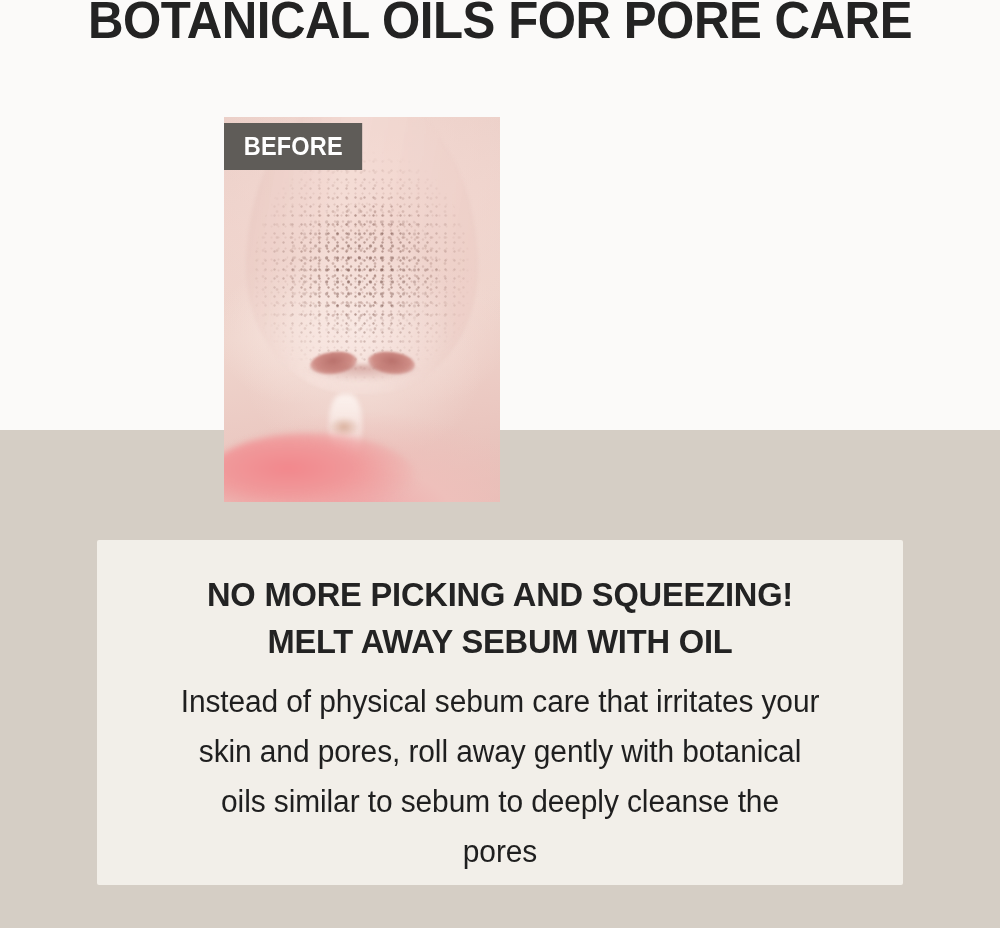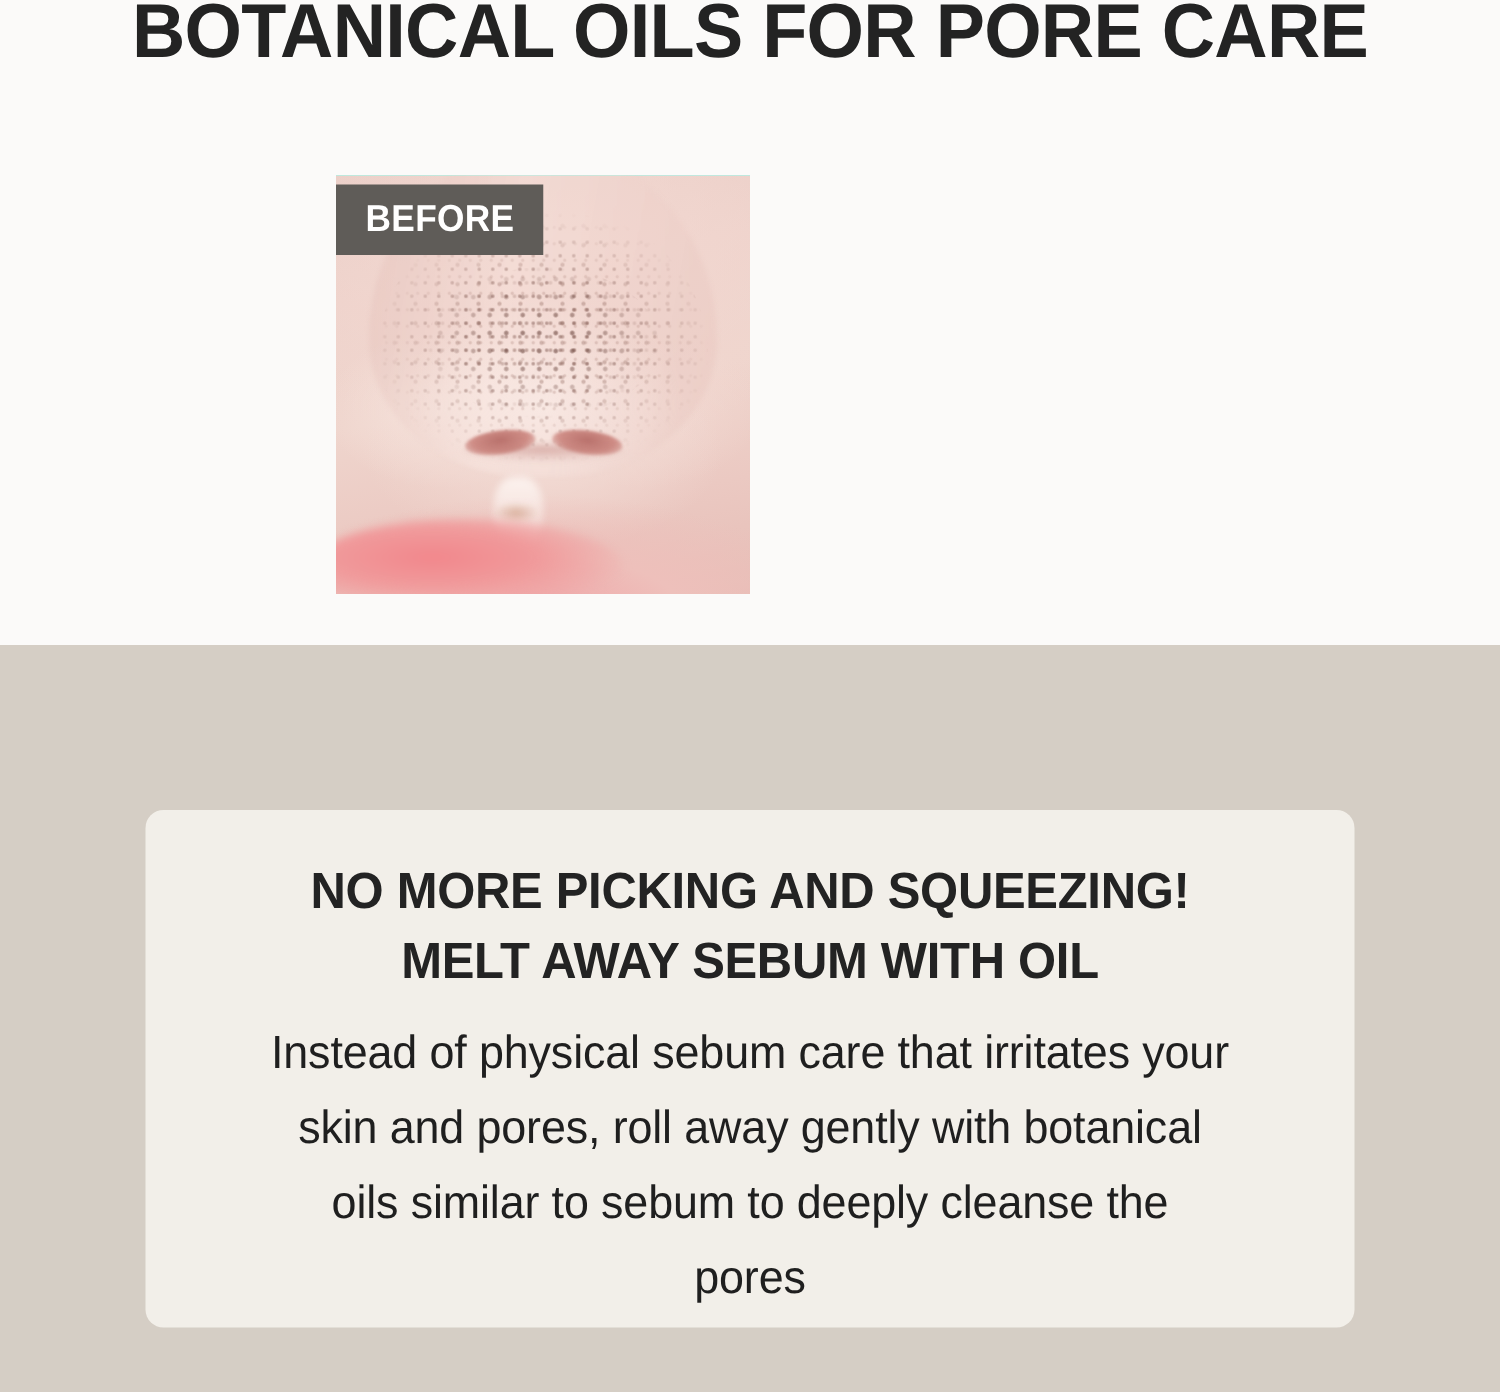--- a/index.html
+++ b/index.html
@@ -47,21 +47,21 @@
     left:224px;
     width:562px;
     height:385px;
     display:flex;
     gap:10px;
   }
 
   .photo {
     position:relative;
     width:276px;
-    height:279px;
+    height:385px;
     overflow:hidden;
     background:#5eead4;
   }
 
   
   .skin {
     position:absolute;
     inset:0;
     background:
       radial-gradient(ellipse 150% 60% at 50% 104%, #f0a7a9 0%, #eec0bb 22%, rgba(238,192,187,0) 46%),
@@ -216,21 +216,21 @@
   .badge--after  { background:#cdaf48; color:#fdfaf0; }
 
   
   .card {
     position:absolute;
     left:97px;
     top:540px;
     width:806px;
     height:345px;
     background:#f2efe9;
-    border-radius:12px;
+    border-radius:2px;
     padding-top:31px;
     text-align:center;
   }
 
   .headline {
     font-size:34px;
     font-weight:700;
     color:#232323;
     letter-spacing:-0.2px;
     line-height:47px;

